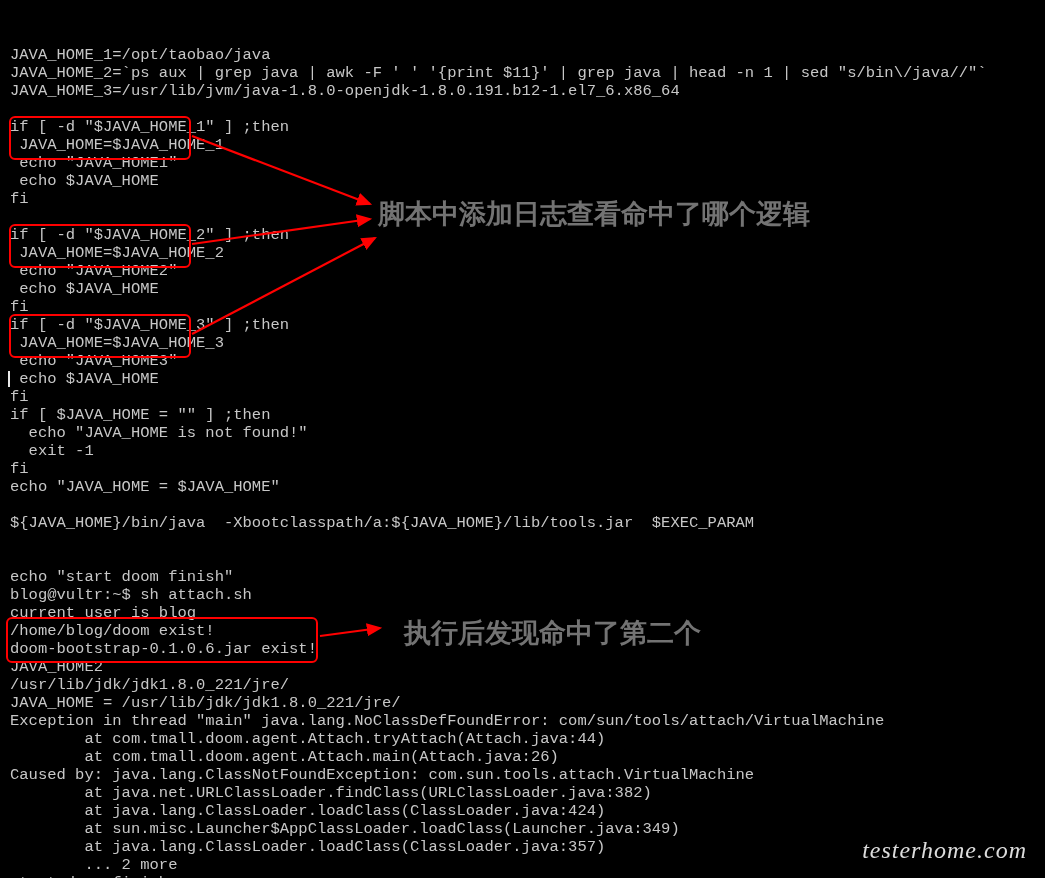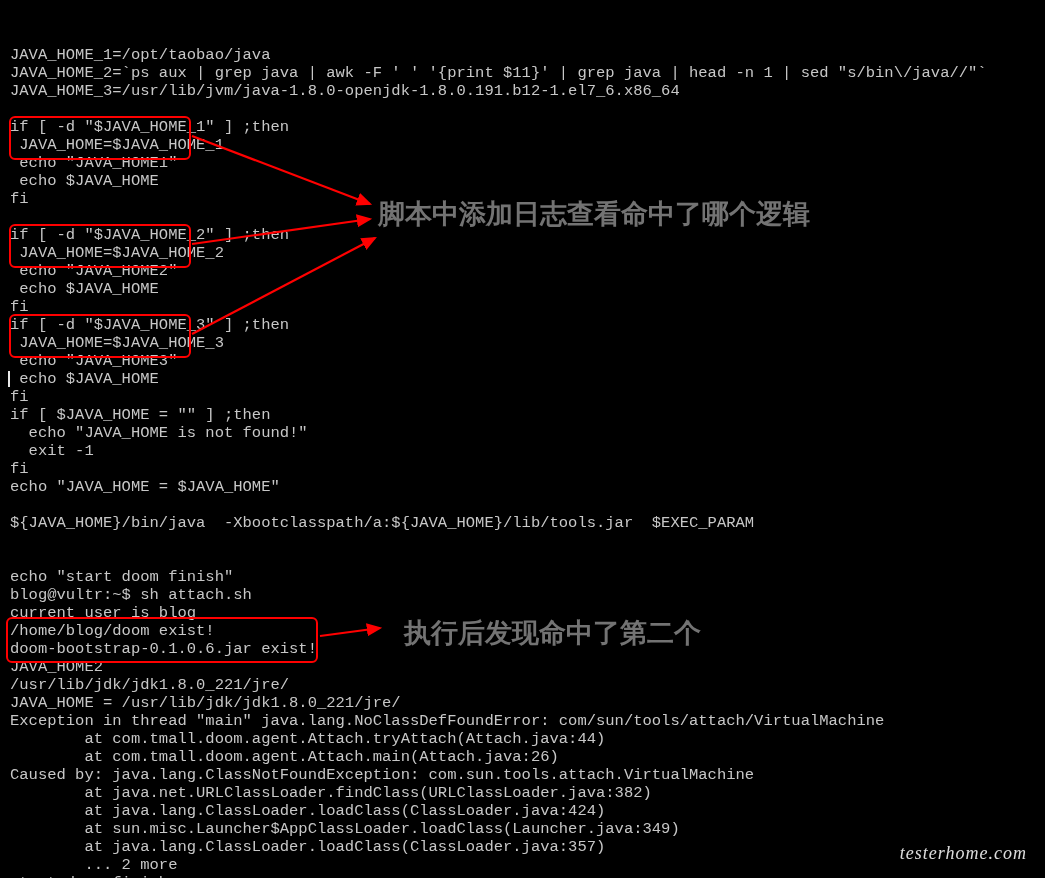--- a/index.html
+++ b/index.html
@@ -51,21 +51,21 @@
     height: 878px;
     pointer-events: none;
   }
   
   .watermark {
     position: absolute;
     right: 18px;
     bottom: 14px;
     color: #e8e8e8;
     font-family: "Brush Script MT", "Segoe Script", cursive;
-    font-size: 18px;
+    font-size: 24px;
     font-style: italic;
     opacity: 0.95;
     letter-spacing: 1px;
   }
 </style>
 </head>
 <body>
 
 <div class="terminal">
   <div id="terminal-lines-container"><div class="line">JAVA_HOME_1=/opt/taobao/java</div><div class="line">JAVA_HOME_2=`ps aux | grep java | awk -F ' ' '{print $11}' | grep java | head -n 1 | sed "s/bin\/java//"`</div><div class="line">JAVA_HOME_3=/usr/lib/jvm/java-1.8.0-openjdk-1.8.0.191.b12-1.el7_6.x86_64</div><div class="line"> </div><div class="line">if [ -d "$JAVA_HOME_1" ] ;then</div><div class="line"> JAVA_HOME=$JAVA_HOME_1</div><div class="line"> echo "JAVA_HOME1"</div><div class="line"> echo $JAVA_HOME</div><div class="line">fi</div><div class="line"> </div><div class="line">if [ -d "$JAVA_HOME_2" ] ;then</div><div class="line"> JAVA_HOME=$JAVA_HOME_2</div><div class="line"> echo "JAVA_HOME2"</div><div class="line"> echo $JAVA_HOME</div><div class="line">fi</div><div class="line">if [ -d "$JAVA_HOME_3" ] ;then</div><div class="line"> JAVA_HOME=$JAVA_HOME_3</div><div class="line"> echo "JAVA_HOME3"</div><div class="line"> echo $JAVA_HOME</div><div class="line">fi</div><div class="line">if [ $JAVA_HOME = "" ] ;then</div><div class="line">  echo "JAVA_HOME is not found!"</div><div class="line">  exit -1</div><div class="line">fi</div><div class="line">echo "JAVA_HOME = $JAVA_HOME"</div><div class="line"> </div><div class="line">${JAVA_HOME}/bin/java  -Xbootclasspath/a:${JAVA_HOME}/lib/tools.jar  $EXEC_PARAM</div><div class="line"> </div><div class="line"> </div><div class="line">echo "start doom finish"</div><div class="line">blog@vultr:~$ sh attach.sh</div><div class="line">current user is blog</div><div class="line">/home/blog/doom exist!</div><div class="line">doom-bootstrap-0.1.0.6.jar exist!</div><div class="line">JAVA_HOME2</div><div class="line">/usr/lib/jdk/jdk1.8.0_221/jre/</div><div class="line">JAVA_HOME = /usr/lib/jdk/jdk1.8.0_221/jre/</div><div class="line">Exception in thread "main" java.lang.NoClassDefFoundError: com/sun/tools/attach/VirtualMachine</div><div class="line">        at com.tmall.doom.agent.Attach.tryAttach(Attach.java:44)</div><div class="line">        at com.tmall.doom.agent.Attach.main(Attach.java:26)</div><div class="line">Caused by: java.lang.ClassNotFoundException: com.sun.tools.attach.VirtualMachine</div><div class="line">        at java.net.URLClassLoader.findClass(URLClassLoader.java:382)</div><div class="line">        at java.lang.ClassLoader.loadClass(ClassLoader.java:424)</div><div class="line">        at sun.misc.Launcher$AppClassLoader.loadClass(Launcher.java:349)</div><div class="line">        at java.lang.ClassLoader.loadClass(ClassLoader.java:357)</div><div class="line">        ... 2 more</div><div class="line">start doom finish</div></div>

